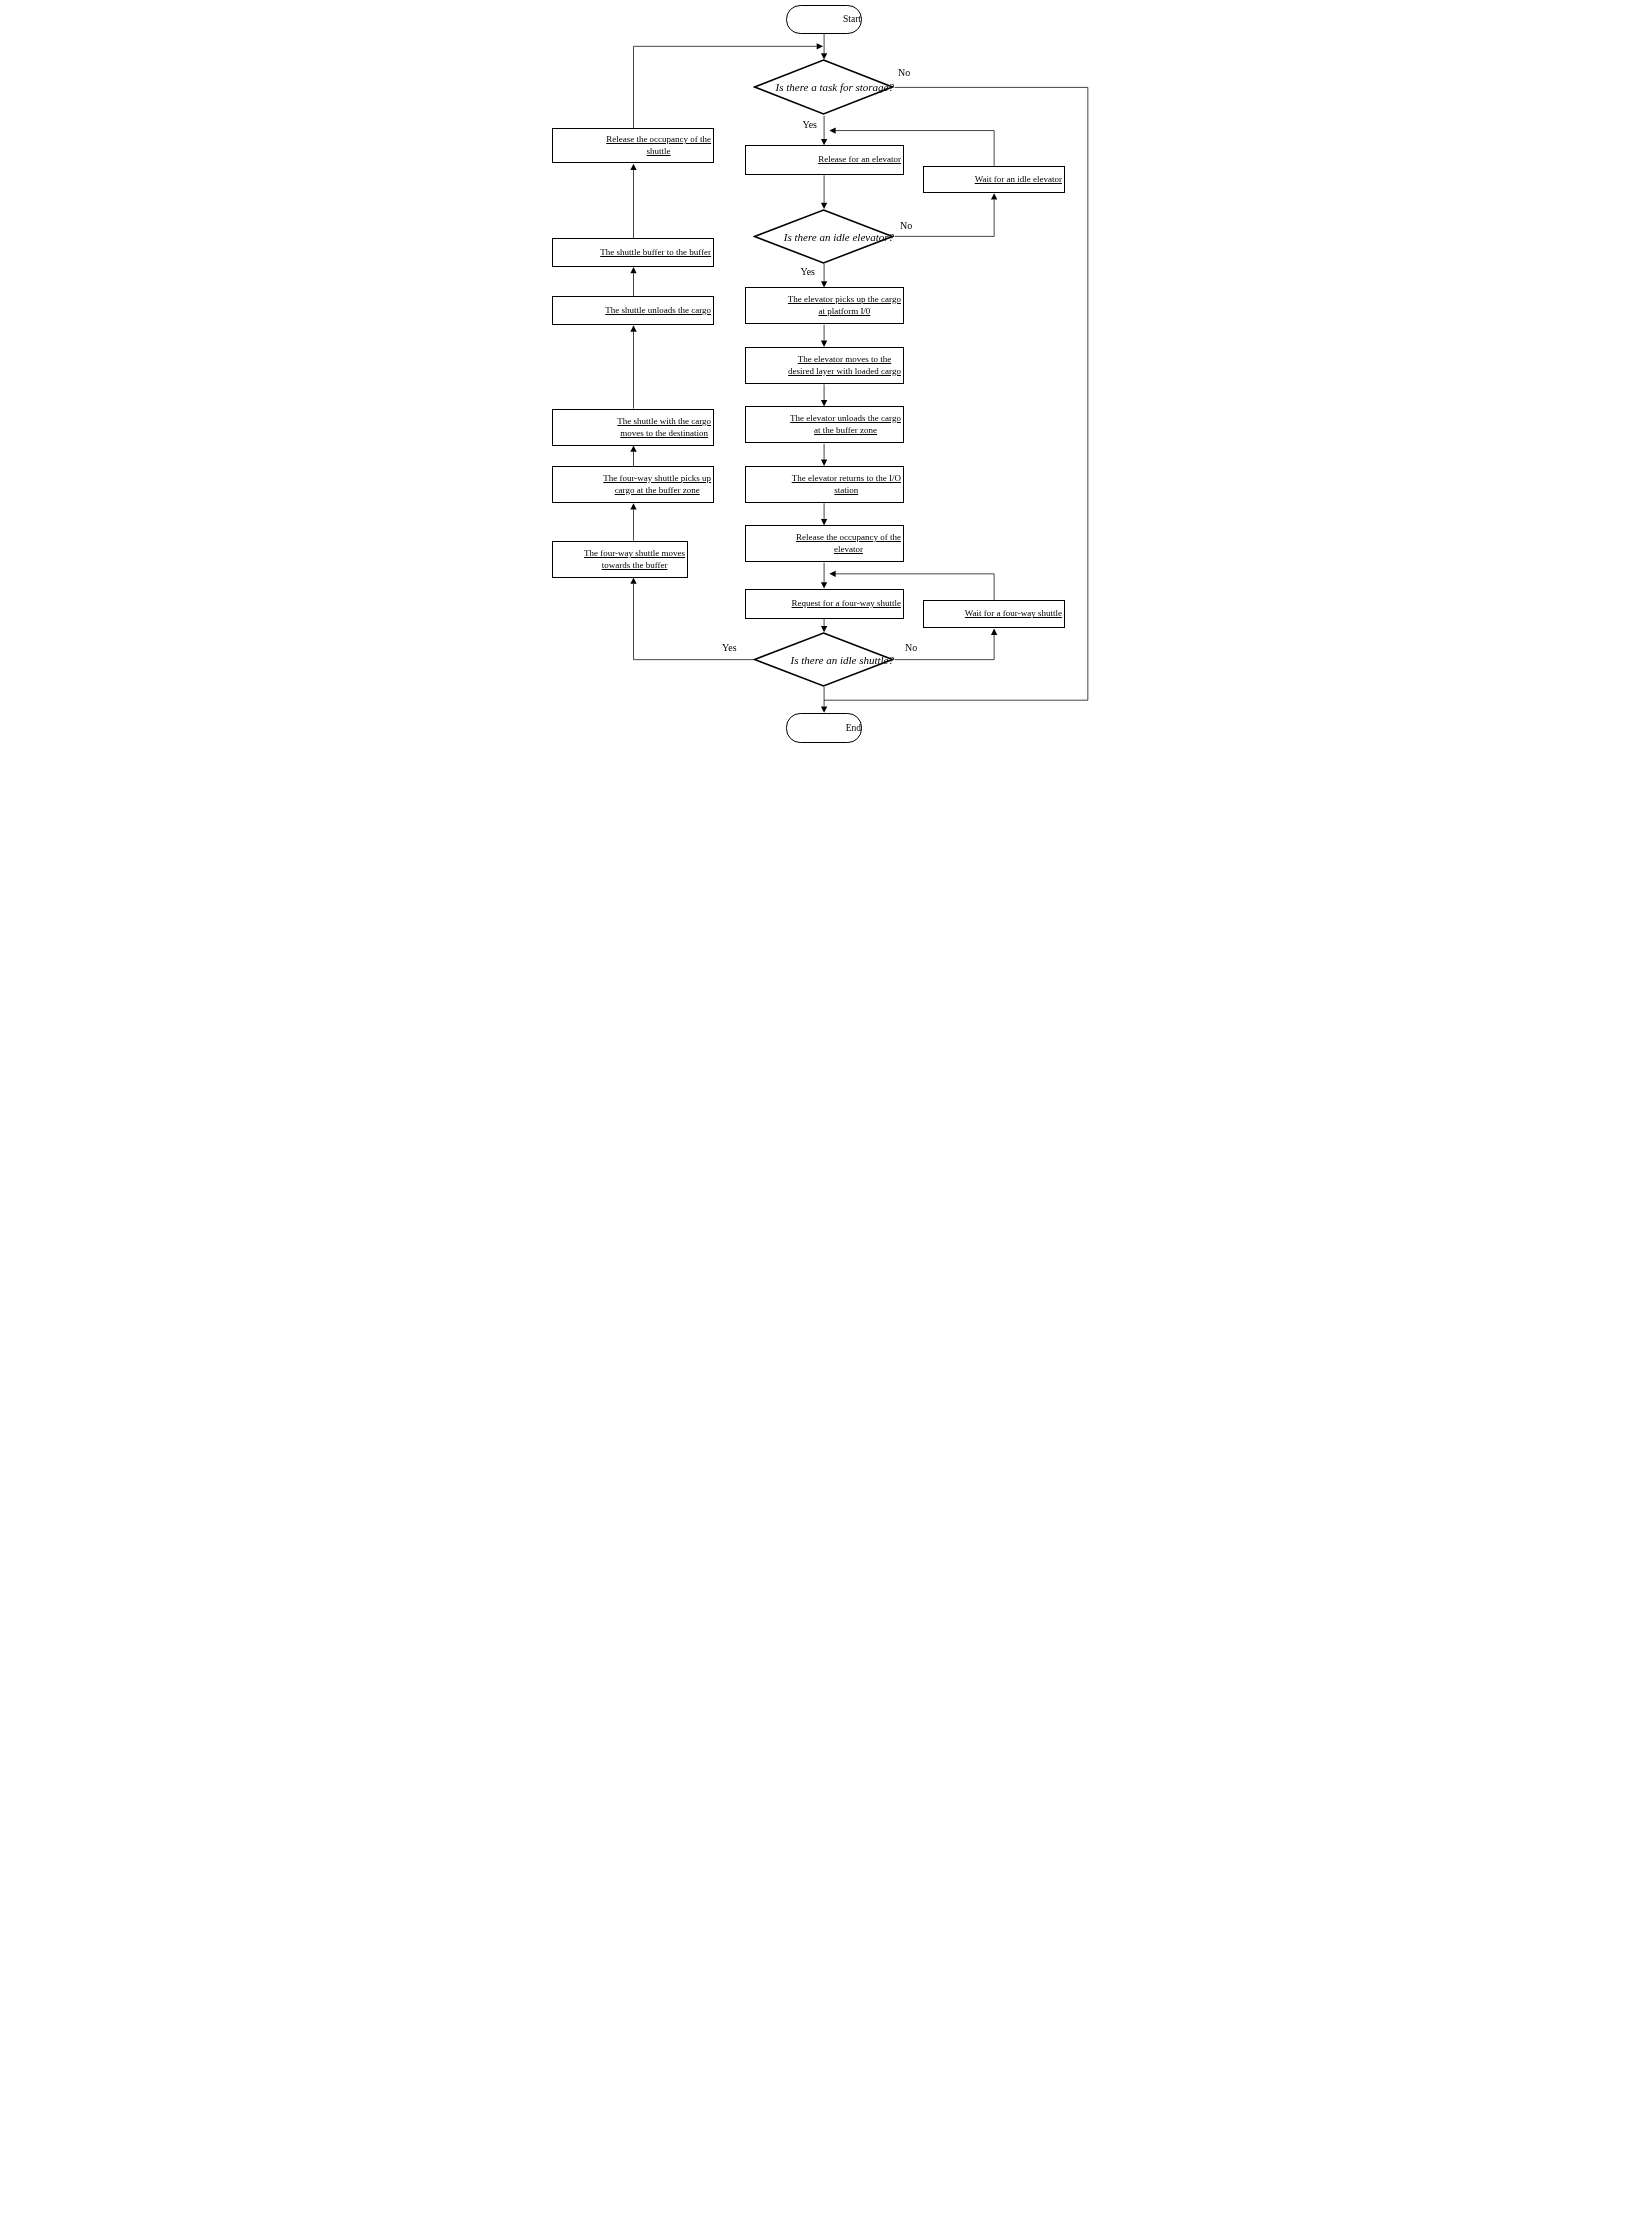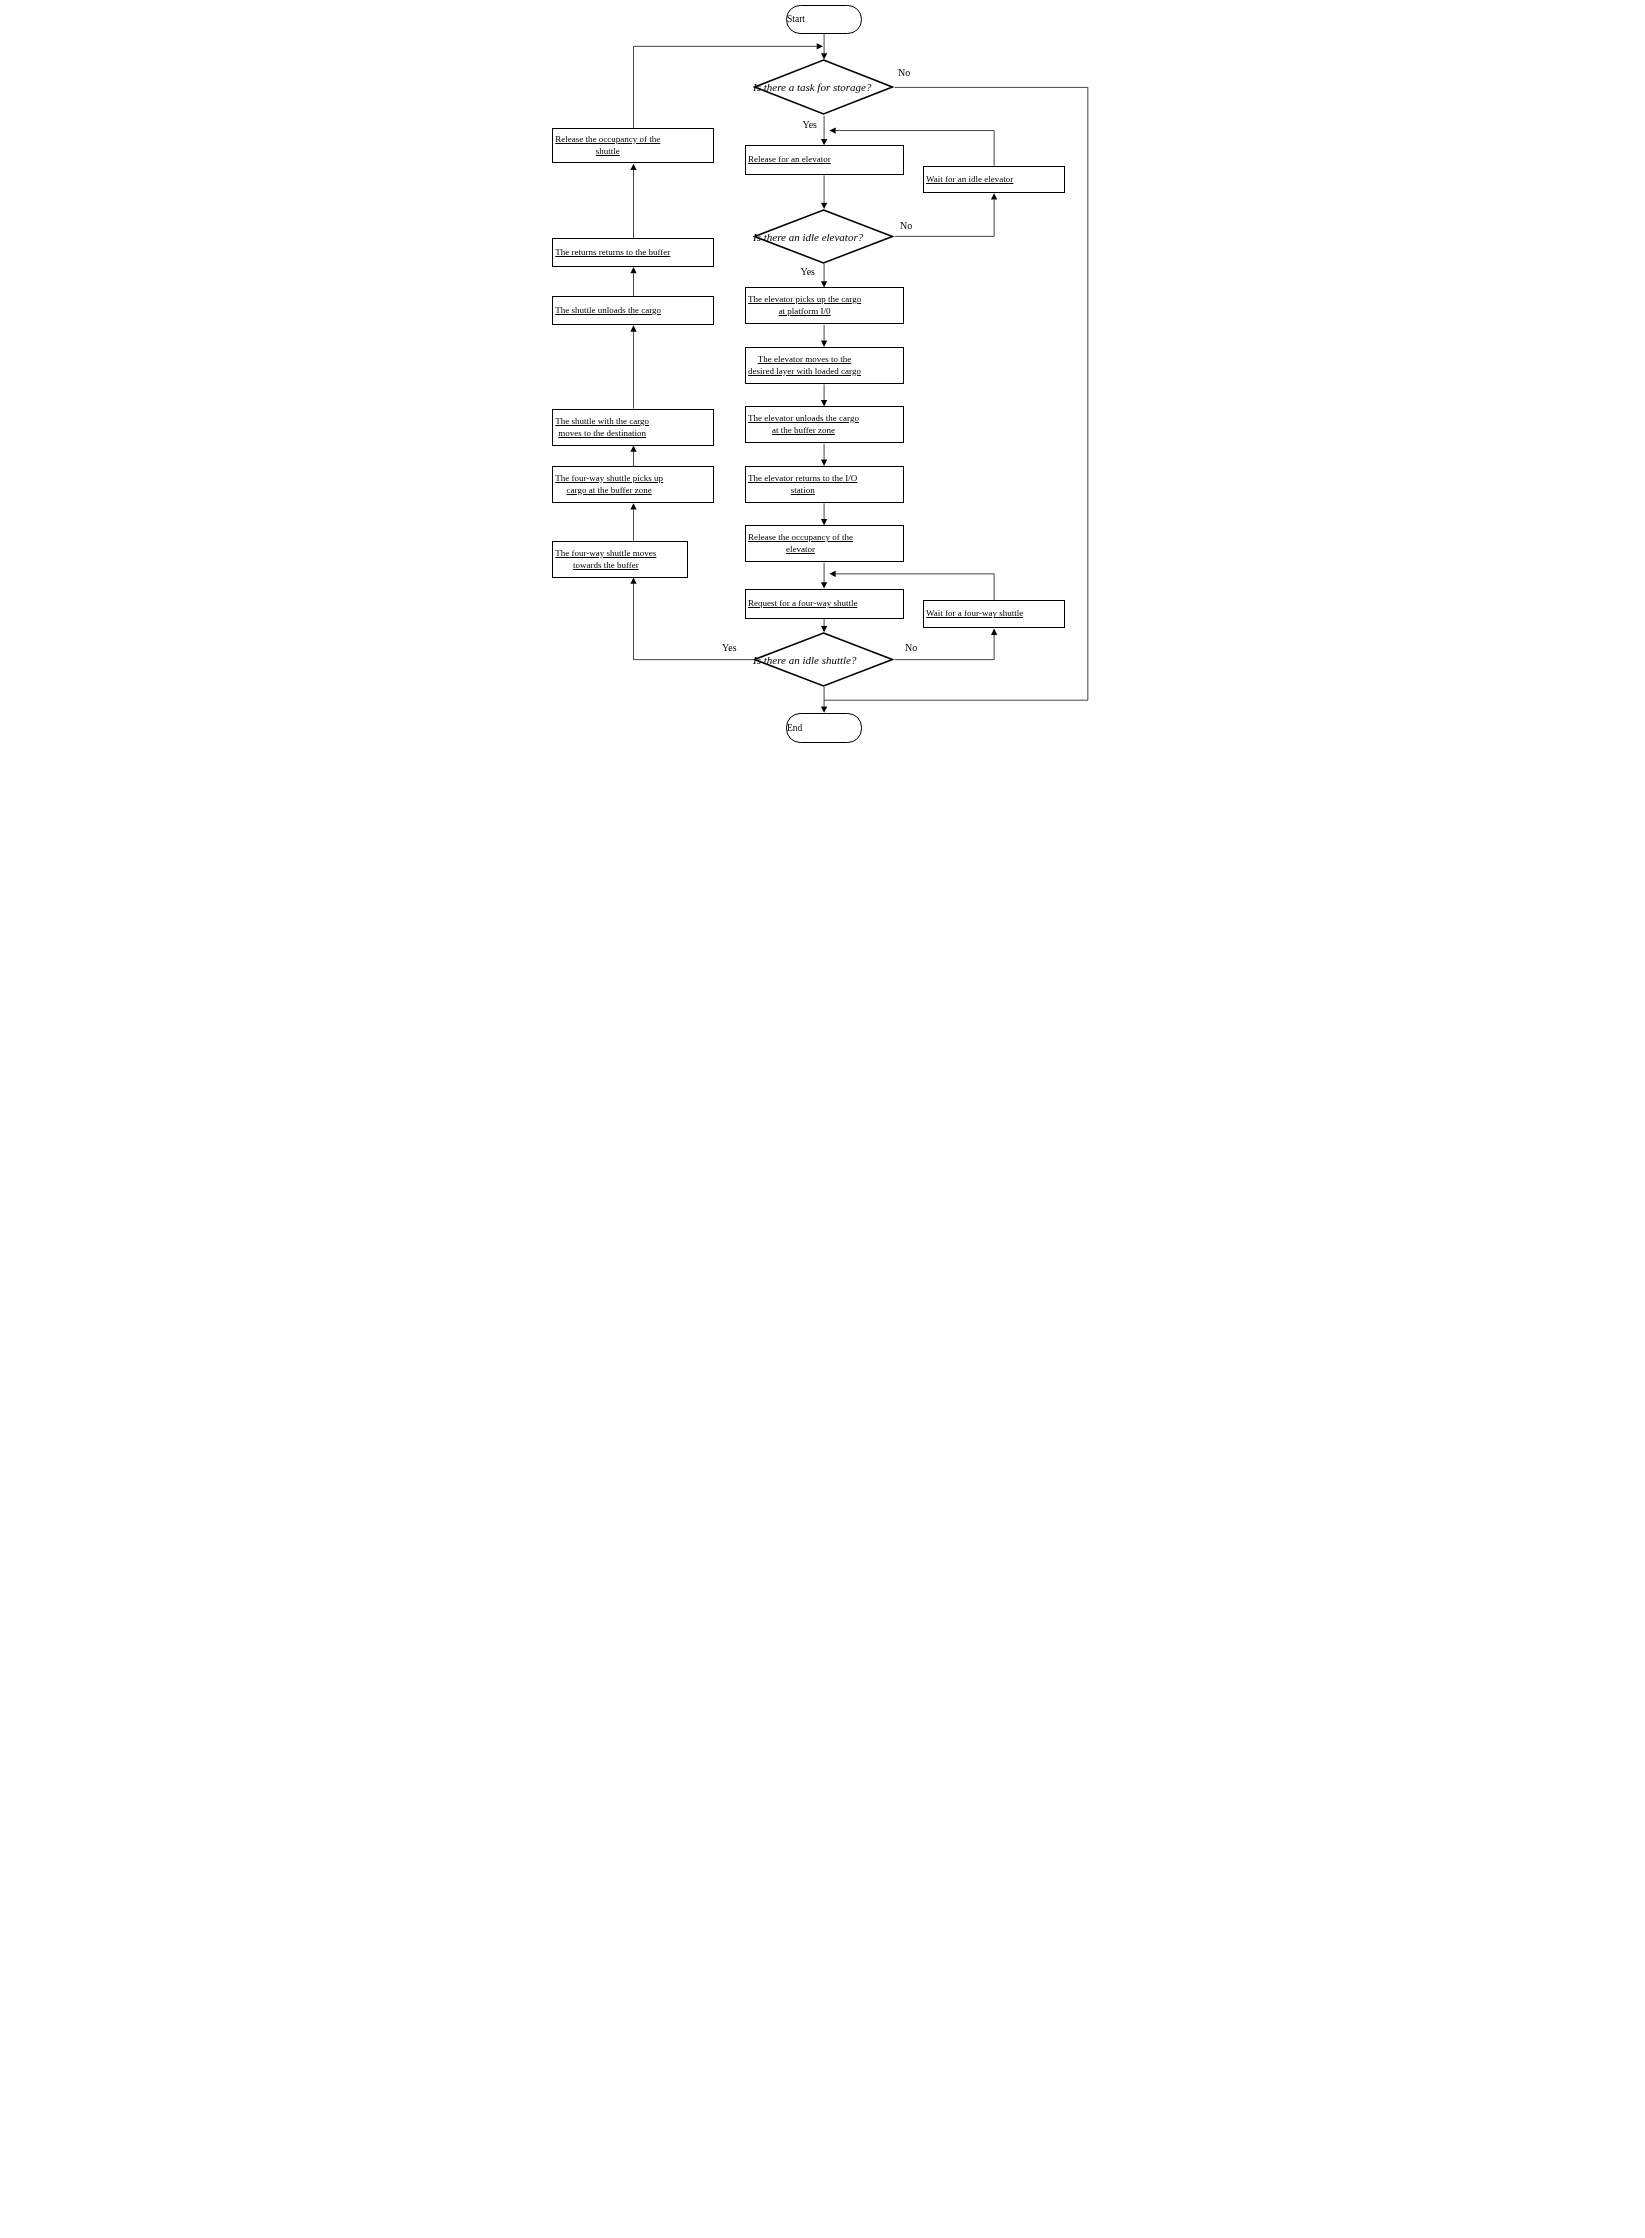--- a/index.html
+++ b/index.html
@@ -7,21 +7,21 @@
     position:relative;
     width:549px;height:746px;
     margin:0 auto;
     background:#ffffff;
     font-family:"Liberation Serif","DejaVu Serif",serif;
     color:#000;
   }
   #wires{position:absolute;left:0;top:0;width:549px;height:746px;}
   #wires path{fill:none;stroke:#000;stroke-width:1.4px;}
   #wires polygon{fill:#000;stroke:none;}
-  .node{position:absolute;display:flex;align-items:center;justify-content:flex-start;
+  .node{position:absolute;display:flex;align-items:center;justify-content:flex-end;
         text-align:center;box-sizing:border-box;}
   .box{border:1.6px solid #000;background:#fff;font-size:9px;line-height:1.28;
        white-space:pre-line;padding:1.1px 2.1px;text-decoration:underline;}
   .terminal{border:1.6px solid #000;background:#fff;border-radius:14.2px;font-size:9.5px;}
   .diamond{background:transparent;}
   .diamond svg{position:absolute;left:0;top:0;width:100%;height:100%;}
   .diamond .dtext{position:relative;z-index:2;font-size:11px;white-space:nowrap;font-style:italic;}
   .edge-label{position:absolute;font-size:10px;line-height:1.1;}
   .ta-r{text-align:right;}
   .ta-c{text-align:left;}
@@ -155,21 +155,21 @@
   </div>
   <div class="node box" style="left:375px;top:600px;width:142px;height:28.4px">
     <span>Wait for a four-way shuttle</span>
   </div>
 
   <div class="node box" style="left:4.2px;top:128px;width:162px;height:35px">
     <span>Release the occupancy of the
 shuttle</span>
   </div>
   <div class="node box" style="left:4.2px;top:238px;width:162px;height:29px">
-    <span>The returns returns to the buffer</span>
+    <span>The shuttle buffer to the buffer</span>
   </div>
   <div class="node box" style="left:4.2px;top:296px;width:162px;height:29px">
     <span>The shuttle unloads the cargo</span>
   </div>
   <div class="node box" style="left:4.2px;top:409px;width:162px;height:37px">
     <span>The shuttle with the cargo
 moves to the destination</span>
   </div>
   <div class="node box" style="left:4.2px;top:466px;width:162px;height:37px">
     <span>The four-way shuttle picks up

